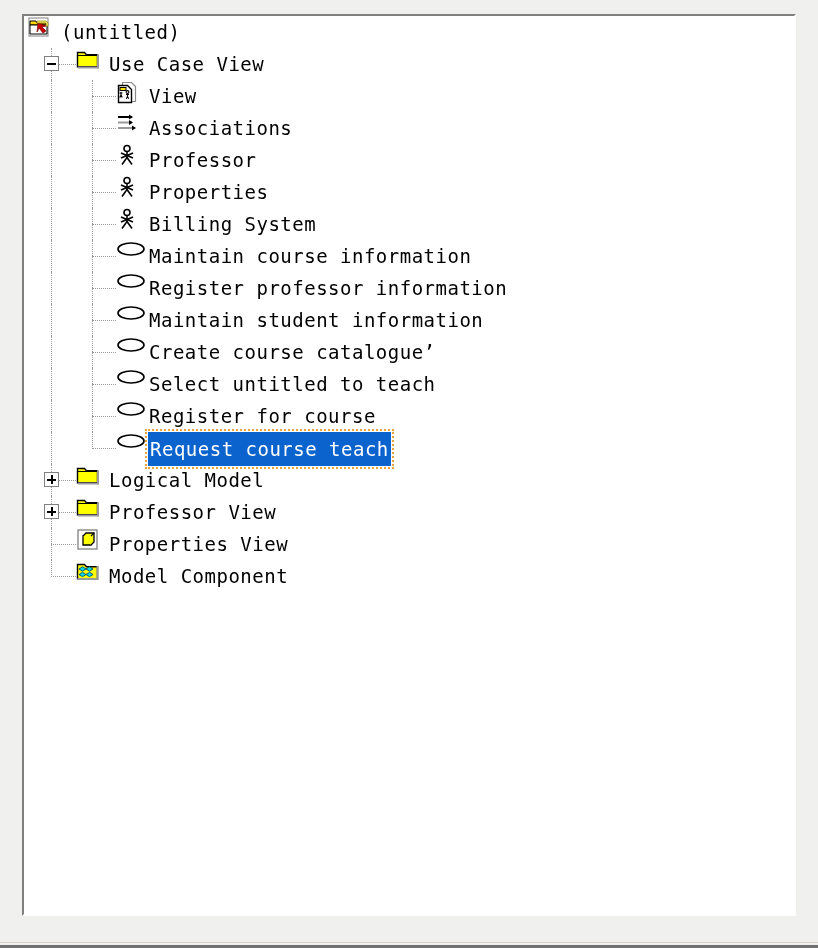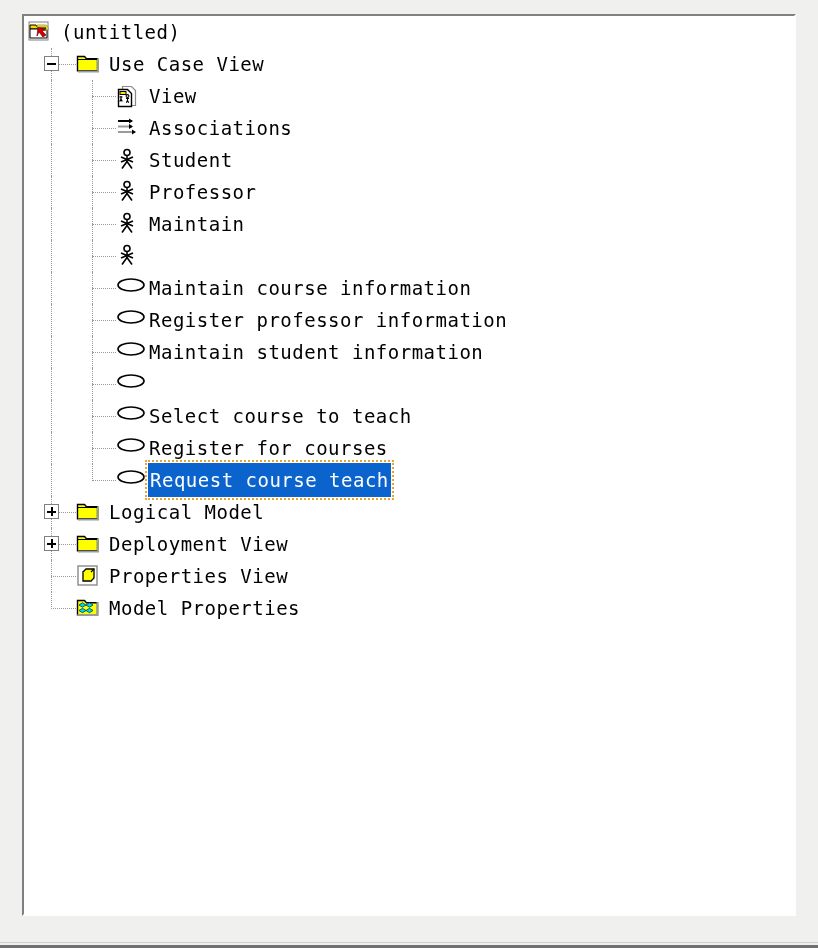--- a/index.html
+++ b/index.html
@@ -67,21 +67,21 @@
     line-height: 32px;
     color: #000000;
     -webkit-font-smoothing: none;
   }
 
   .row {
     position: relative;
     height: 32px;
     white-space: nowrap;
     display: flex;
-    align-items: center;
+    align-items: flex-start;
   }
 
   
   .guide-v {
     position: absolute;
     width: 1px;
     border-left: 1px dotted #9a9a9a;
     top: 0;
     height: 32px;
   }
@@ -225,65 +225,51 @@
           <span class="guide-h" style="left: 68px; width: 24px;"></span>
           <span class="spacer" style="width: 92px;"></span>
           <span class="icon">
             <svg width="22" height="24" viewBox="0 0 22 24">
     <circle cx="11" cy="4.5" r="3" fill="none" stroke="#000000" stroke-width="1.6"></circle>
     <path d="M11 7.5 v6" stroke="#000000" stroke-width="1.6"></path>
     <path d="M5 9 l12 5 M17 9 l-12 5" stroke="#000000" stroke-width="1.6"></path>
     <path d="M11 13.5 l-5 7 M11 13.5 l5 7" stroke="#000000" stroke-width="1.6"></path>
   </svg>
           </span>
-          <span class="label">Student</span>
+          <span class="label">Professor</span>
         </div>
         <div class="row">
           <span class="guide-v" style="left: 27px;"></span>
           <span class="guide-v" style="left: 68px;"></span>
           <span class="guide-h" style="left: 68px; width: 24px;"></span>
           <span class="spacer" style="width: 92px;"></span>
           <span class="icon">
             <svg width="22" height="24" viewBox="0 0 22 24">
     <circle cx="11" cy="4.5" r="3" fill="none" stroke="#000000" stroke-width="1.6"></circle>
     <path d="M11 7.5 v6" stroke="#000000" stroke-width="1.6"></path>
     <path d="M5 9 l12 5 M17 9 l-12 5" stroke="#000000" stroke-width="1.6"></path>
     <path d="M11 13.5 l-5 7 M11 13.5 l5 7" stroke="#000000" stroke-width="1.6"></path>
   </svg>
           </span>
-          <span class="label">Professor</span>
+          <span class="label">Properties</span>
         </div>
         <div class="row">
           <span class="guide-v" style="left: 27px;"></span>
           <span class="guide-v" style="left: 68px;"></span>
           <span class="guide-h" style="left: 68px; width: 24px;"></span>
           <span class="spacer" style="width: 92px;"></span>
           <span class="icon">
             <svg width="22" height="24" viewBox="0 0 22 24">
     <circle cx="11" cy="4.5" r="3" fill="none" stroke="#000000" stroke-width="1.6"></circle>
     <path d="M11 7.5 v6" stroke="#000000" stroke-width="1.6"></path>
     <path d="M5 9 l12 5 M17 9 l-12 5" stroke="#000000" stroke-width="1.6"></path>
     <path d="M11 13.5 l-5 7 M11 13.5 l5 7" stroke="#000000" stroke-width="1.6"></path>
   </svg>
           </span>
-          <span class="label">Maintain</span>
-        </div>
-        <div class="row">
-          <span class="guide-v" style="left: 27px;"></span>
-          <span class="guide-v" style="left: 68px;"></span>
-          <span class="guide-h" style="left: 68px; width: 24px;"></span>
-          <span class="spacer" style="width: 92px;"></span>
-          <span class="icon">
-            <svg width="22" height="24" viewBox="0 0 22 24">
-    <circle cx="11" cy="4.5" r="3" fill="none" stroke="#000000" stroke-width="1.6"></circle>
-    <path d="M11 7.5 v6" stroke="#000000" stroke-width="1.6"></path>
-    <path d="M5 9 l12 5 M17 9 l-12 5" stroke="#000000" stroke-width="1.6"></path>
-    <path d="M11 13.5 l-5 7 M11 13.5 l5 7" stroke="#000000" stroke-width="1.6"></path>
-  </svg>
-          </span>
+          <span class="label">Billing System</span>
         </div>
         <div class="row">
           <span class="guide-v" style="left: 27px;"></span>
           <span class="guide-v" style="left: 68px;"></span>
           <span class="guide-h" style="left: 68px; width: 24px;"></span>
           <span class="spacer" style="width: 92px;"></span>
           <span class="icon">
             <svg width="30" height="18" viewBox="0 0 30 18">
     <ellipse cx="15" cy="9" rx="13" ry="6" fill="#ffffff" stroke="#000000" stroke-width="1.6"></ellipse>
   </svg>
@@ -317,44 +303,45 @@
         <div class="row">
           <span class="guide-v" style="left: 27px;"></span>
           <span class="guide-v" style="left: 68px;"></span>
           <span class="guide-h" style="left: 68px; width: 24px;"></span>
           <span class="spacer" style="width: 92px;"></span>
           <span class="icon">
             <svg width="30" height="18" viewBox="0 0 30 18">
     <ellipse cx="15" cy="9" rx="13" ry="6" fill="#ffffff" stroke="#000000" stroke-width="1.6"></ellipse>
   </svg>
           </span>
-        </div>
-        <div class="row">
-          <span class="guide-v" style="left: 27px;"></span>
-          <span class="guide-v" style="left: 68px;"></span>
-          <span class="guide-h" style="left: 68px; width: 24px;"></span>
-          <span class="spacer" style="width: 92px;"></span>
-          <span class="icon">
-            <svg width="30" height="18" viewBox="0 0 30 18">
-    <ellipse cx="15" cy="9" rx="13" ry="6" fill="#ffffff" stroke="#000000" stroke-width="1.6"></ellipse>
-  </svg>
-          </span>
-          <span class="label">Select course to teach</span>
-        </div>
-        <div class="row">
-          <span class="guide-v" style="left: 27px;"></span>
-          <span class="guide-v" style="left: 68px;"></span>
-          <span class="guide-h" style="left: 68px; width: 24px;"></span>
-          <span class="spacer" style="width: 92px;"></span>
-          <span class="icon">
-            <svg width="30" height="18" viewBox="0 0 30 18">
-    <ellipse cx="15" cy="9" rx="13" ry="6" fill="#ffffff" stroke="#000000" stroke-width="1.6"></ellipse>
-  </svg>
-          </span>
-          <span class="label">Register for courses</span>
+          <span class="label">Create course catalogue’</span>
+        </div>
+        <div class="row">
+          <span class="guide-v" style="left: 27px;"></span>
+          <span class="guide-v" style="left: 68px;"></span>
+          <span class="guide-h" style="left: 68px; width: 24px;"></span>
+          <span class="spacer" style="width: 92px;"></span>
+          <span class="icon">
+            <svg width="30" height="18" viewBox="0 0 30 18">
+    <ellipse cx="15" cy="9" rx="13" ry="6" fill="#ffffff" stroke="#000000" stroke-width="1.6"></ellipse>
+  </svg>
+          </span>
+          <span class="label">Select untitled to teach</span>
+        </div>
+        <div class="row">
+          <span class="guide-v" style="left: 27px;"></span>
+          <span class="guide-v" style="left: 68px;"></span>
+          <span class="guide-h" style="left: 68px; width: 24px;"></span>
+          <span class="spacer" style="width: 92px;"></span>
+          <span class="icon">
+            <svg width="30" height="18" viewBox="0 0 30 18">
+    <ellipse cx="15" cy="9" rx="13" ry="6" fill="#ffffff" stroke="#000000" stroke-width="1.6"></ellipse>
+  </svg>
+          </span>
+          <span class="label">Register for course</span>
         </div>
         <div class="row selected">
           <span class="guide-v" style="left: 27px;"></span>
           <span class="guide-v half" style="left: 68px;"></span>
           <span class="guide-h" style="left: 68px; width: 24px;"></span>
           <span class="spacer" style="width: 92px;"></span>
           <span class="icon">
             <svg width="30" height="18" viewBox="0 0 30 18">
     <ellipse cx="15" cy="9" rx="13" ry="6" fill="#ffffff" stroke="#000000" stroke-width="1.6"></ellipse>
   </svg>
@@ -380,21 +367,21 @@
           <span class="guide-h" style="left: 27px; width: 25px;"></span>
           <span class="expander plus" style="left: 20px;"></span>
           <span class="spacer" style="width: 52px;"></span>
           <span class="icon">
             <svg width="26" height="22" viewBox="0 0 26 22">
     <path d="M1.5 4.5 h7 l2 2.2 h11 v12 h-20 Z" fill="#ffff00" stroke="#000000" stroke-width="1.4"></path>
     <path d="M1.5 7.5 h20" stroke="#000000" stroke-width="1"></path>
     <path d="M22 6.5 v13 h-20" stroke="#9a9a9a" stroke-width="2" fill="none"></path>
   </svg>
           </span>
-          <span class="label">Deployment View</span>
+          <span class="label">Professor View</span>
         </div>
         <div class="row">
           <span class="guide-v" style="left: 27px;"></span>
           <span class="guide-h" style="left: 27px; width: 25px;"></span>
           <span class="spacer" style="width: 52px;"></span>
           <span class="icon">
             <svg width="24" height="24" viewBox="0 0 24 24">
     <rect x="2" y="2" width="19" height="19" fill="#ffffff" stroke="#8a8a8a" stroke-width="1.4"></rect>
     <path d="M7 8 h8 v9 h-8 Z" fill="#ffff00" stroke="#000" stroke-width="1.3"></path>
     <path d="M7 8 l3 -3 h8 v9 l-3 3" fill="#ffff00" stroke="#000" stroke-width="1.3"></path>
@@ -410,20 +397,20 @@
           <span class="icon">
             <svg width="26" height="22" viewBox="0 0 26 22">
     <path d="M1.5 4.5 h7 l2 2.2 h11 v12 h-20 Z" fill="#ffff00" stroke="#000000" stroke-width="1.4"></path>
     <path d="M3 9 l3.5 -2.2 3.5 2.2 -3.5 2.2 Z" fill="#00d8e8" stroke="#004d6b" stroke-width="0.9"></path>
     <path d="M10 9 l3.5 -2.2 3.5 2.2 -3.5 2.2 Z" fill="#00d8e8" stroke="#004d6b" stroke-width="0.9"></path>
     <path d="M3 14.5 l3.5 -2.2 3.5 2.2 -3.5 2.2 Z" fill="#00d8e8" stroke="#004d6b" stroke-width="0.9"></path>
     <path d="M10 14.5 l3.5 -2.2 3.5 2.2 -3.5 2.2 Z" fill="#00d8e8" stroke="#004d6b" stroke-width="0.9"></path>
     <path d="M21.5 6 v13 h-20" stroke="#9a9a9a" stroke-width="2" fill="none"></path>
   </svg>
           </span>
-          <span class="label">Model Properties</span>
+          <span class="label">Model Component</span>
         </div>
       </div>
   </div>
 
   <div id="right-edge"></div>
   <div id="bottom-edge"></div>
 </div>
 
 </body></html>

